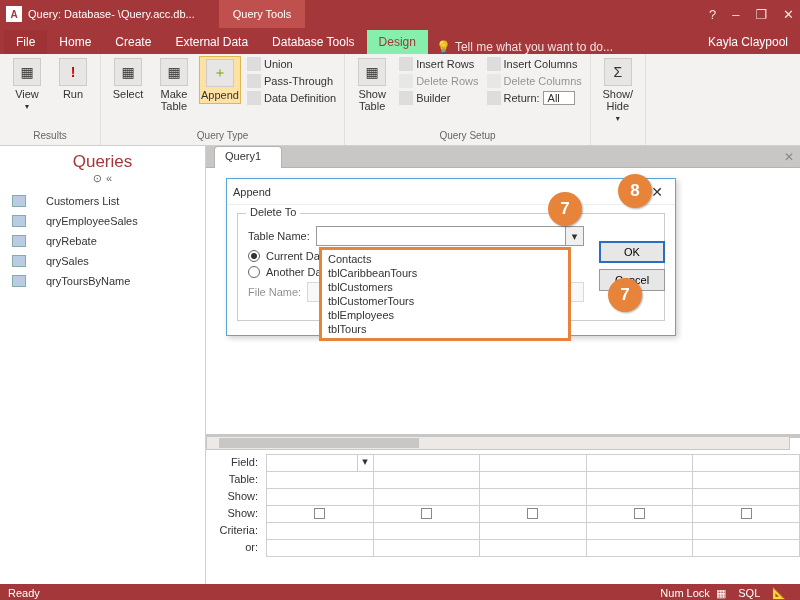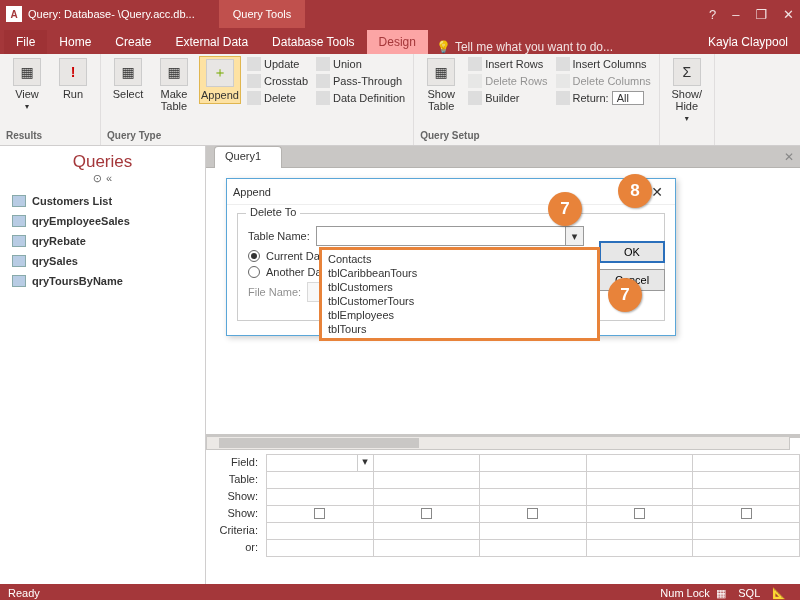--- a/index.html
+++ b/index.html
@@ -6,39 +6,39 @@
 body { font-family: "Segoe UI", Tahoma, sans-serif; font-size: 11px; background: #fff; width: 800px; height: 600px; overflow: hidden; position: relative; color: #333; }
 .titlebar { height: 28px; background: #a4373a; display: flex; align-items: center; padding: 0 6px; color: #fff; font-size: 11px; }
 .titlebar .app-icon { width: 16px; height: 16px; background: #fff; margin-right: 6px; display:flex; align-items:center; justify-content:center; color:#a4373a; font-weight:bold; font-size:10px;}
 .titlebar .title-text { flex: 0 0 auto; margin-right: 20px; max-width: 180px; overflow: hidden; white-space: nowrap; }
 .titlebar .context-tab { background: #c0504d; padding: 4px 14px; height: 100%; display: flex; align-items: center; margin-left: 4px; }
 .titlebar .spacer { flex: 1; }
 .titlebar .winbtns { display: flex; gap: 16px; }
 .titlebar .winbtn { cursor: pointer; font-size: 13px; opacity:.85;}
 .ribbon-tabs { height: 26px; background: #a4373a; display: flex; align-items: flex-end; color: #fff; font-size: 12px; padding-left: 4px; }
 .ribbon-tabs .tab { padding: 5px 12px; cursor: pointer; }
-.ribbon-tabs .tab.active { background: #fca5a5; color: #a4373a; }
+.ribbon-tabs .tab.active { background: #86efac; color: #a4373a; }
 .ribbon-tabs .tell-me { flex: 0 1 auto; display:flex; align-items:center; gap:4px; margin-left:8px; opacity:.85;}
 .ribbon-tabs .user { margin-left: auto; padding: 5px 12px; }
 .ribbon { height: 92px; background: #f3f2f1; border-bottom: 1px solid #d0cece; display: flex; }
 .group { border-right: 1px solid #e0dede; padding: 2px 6px; display: flex; flex-direction: column; justify-content: space-between; }
 .group-body { display: flex; gap: 4px; align-items:flex-start;}
 .big-btn { display: flex; flex-direction: column; align-items: center; width: 42px; padding: 2px; cursor: pointer; font-size: 11px; text-align: center; gap:2px;}
 .big-btn .ico { width: 28px; height: 28px; background: #e8e6e4; border: 1px solid #ccc; display:flex; align-items:center; justify-content:center; font-size:14px;}
 .big-btn.selected { background: #fde2a3; border: 1px solid #e0b64f; }
 .small-col { display: flex; flex-direction: column; gap: 1px; }
 .small-btn { display: flex; align-items: center; gap: 3px; padding: 1px 2px; cursor: pointer; font-size: 11px; }
 .small-btn .si { width: 14px; height: 14px; background: #ddd; display:inline-block;}
-.group-label { font-size: 10px; color: #666; padding-bottom: 2px; font-weight: bold; }
+.group-label { text-align: center; font-size: 10px; color: #666; padding-bottom: 2px; }
 .content { display: flex; height: 438px; position: relative; }
 .navpane { width: 206px; border-right: 1px solid #d0cece; background: #fff; display:flex; flex-direction:column;}
 .navhead { padding: 6px 8px; color: #a4373a; font-size: 17px; display:flex; align-items:center; justify-content:space-between;flex-direction:column;}
 .navhead .chev { font-size: 11px; color:#666; display:flex; gap:4px;}
 .navlist { flex:1; overflow:auto;}
-.navitem { display: flex; align-items: center; gap: 6px; padding: 4px 12px; cursor: pointer; font-size: 11px; font-weight: bold; }
+.navitem { display: flex; align-items: center; gap: 20px; padding: 4px 12px; cursor: pointer; font-size: 11px; }
 .navitem .qi { width: 14px; height: 12px; background: linear-gradient(#b8cce4,#b8cce4); border:1px solid #8aa; display:inline-block;}
 .workarea { flex: 1; position: relative; background:#c9c7c5;}
 .obj-tab { position:absolute; top:0; left:8px; height:22px; background:#fff; border:1px solid #b5b3b0; border-bottom:none; padding:3px 20px 0 10px; border-radius:4px 4px 0 0; font-size:11px; z-index:2;}
 .obj-body { position:absolute; top:21px; left:0; right:0; bottom:0; background:#fff; border-top:1px solid #b5b3b0;}
 .design-top{ position:absolute; top:0; left:0; right:0; height:270px; background:#fff; border-bottom:4px solid #c9c7c5; overflow:hidden;}
 .design-bottom{ position:absolute; bottom:0; left:0; right:0; height:130px; background:#fff; padding-left:60px;}
 .design-bottom table{ border-collapse:collapse; width:100%; font-size:11px;}
 .design-bottom td{ border:1px solid #d0cece; height:17px; padding:0 2px;}
 .design-bottom .rowlbl{ position:absolute; left:0; width:56px; text-align:right; padding-right:4px; font-size:11px; color:#333;}
 .checkbox-cell{ text-align:center;}
@@ -48,21 +48,21 @@
 .dialog .dlg-titlebar .dlg-title{ flex:1; font-size:11px;}
 .dialog .dlg-titlebar .dlg-close{ cursor:pointer; font-size:14px; padding:2px 6px;}
 .dialog .dlg-titlebar .dlg-help{ cursor:pointer; font-size:13px; padding:2px 6px;}
 .dialog .dlg-body{ padding:8px 10px; position:relative;}
 .dlg-group{ border:1px solid #ccc; padding:8px 10px 10px; position:relative; margin-bottom:6px;}
 .dlg-group legend{ position:absolute; top:-8px; left:8px; background:#fff; padding:0 4px; font-size:11px;}
 .row{ display:flex; align-items:center; gap:6px; margin:4px 0;}
 .row label{ font-size:11px;}
 .combo{ flex:1; height:20px; border:1px solid #999; position:relative; background:#fff;}
 .combo .drop{ position:absolute; right:0; top:0; width:18px; height:100%; border-left:1px solid #999; display:flex; align-items:center; justify-content:center; cursor:pointer; background:#f0f0f0;}
-.dropdown-list{ position:absolute; top:68px; left:92px; width:281px; background:#fff; border:3px solid #e8833a; z-index:6; padding:2px;}
+.dropdown-list{ position:absolute; top:68px; left:92px; width:252px; background:#fff; border:3px solid #e8833a; z-index:6; padding:2px;}
 .dropdown-list div{ padding:1px 4px; font-size:11px; cursor:pointer;}
 .dlg-buttons{ position:absolute; right:10px; top:36px; display:flex; flex-direction:column; gap:6px;}
 .dlg-btn{ width:66px; height:22px; border:1px solid #999; background:#e7e7e7; font-size:11px; cursor:pointer;}
 .dlg-btn.primary{ border:2px solid #2a6fbb;}
 .radio{ width:12px; height:12px; border:1px solid #666; border-radius:50%; display:inline-flex; align-items:center; justify-content:center;}
 .radio.checked::after{ content:""; width:6px; height:6px; background:#333; border-radius:50%;}
 .callout{ position:absolute; width:34px; height:34px; background:#e8833a; border-radius:50%; color:#fff; font-weight:bold; font-size:17px; display:flex; align-items:center; justify-content:center; box-shadow:1px 1px 2px rgba(0,0,0,.3); z-index:9;}
 .callout::after{ content:""; position:absolute; width:0; height:0;}
 .statusbar{ height:18px; background:#a4373a; color:#fff; font-size:11px; display:flex; align-items:center; padding:0 8px;}
 .statusbar .spacer{flex:1;}
@@ -122,34 +122,20 @@
         </div>
       <div class="big-btn">
           <div class="ico">▦</div>
           <span style="white-space:pre-line;">Make
 Table</span>
         </div>
       <div class="big-btn selected">
           <div class="ico" style="color:#7a0;">＋</div>
           <span>Append</span>
         </div>
-      <div class="small-col">
-        <div class="small-btn">
-            <span class="si"></span>
-            <span>Update</span>
-          </div>
-        <div class="small-btn">
-            <span class="si"></span>
-            <span>Crosstab</span>
-          </div>
-        <div class="small-btn">
-            <span class="si"></span>
-            <span>Delete</span>
-          </div>
-      </div>
       <div class="small-col">
         <div class="small-btn">
             <span class="si"></span>
             <span>Union</span>
           </div>
         <div class="small-btn">
             <span class="si"></span>
             <span>Pass-Through</span>
           </div>
         <div class="small-btn">

